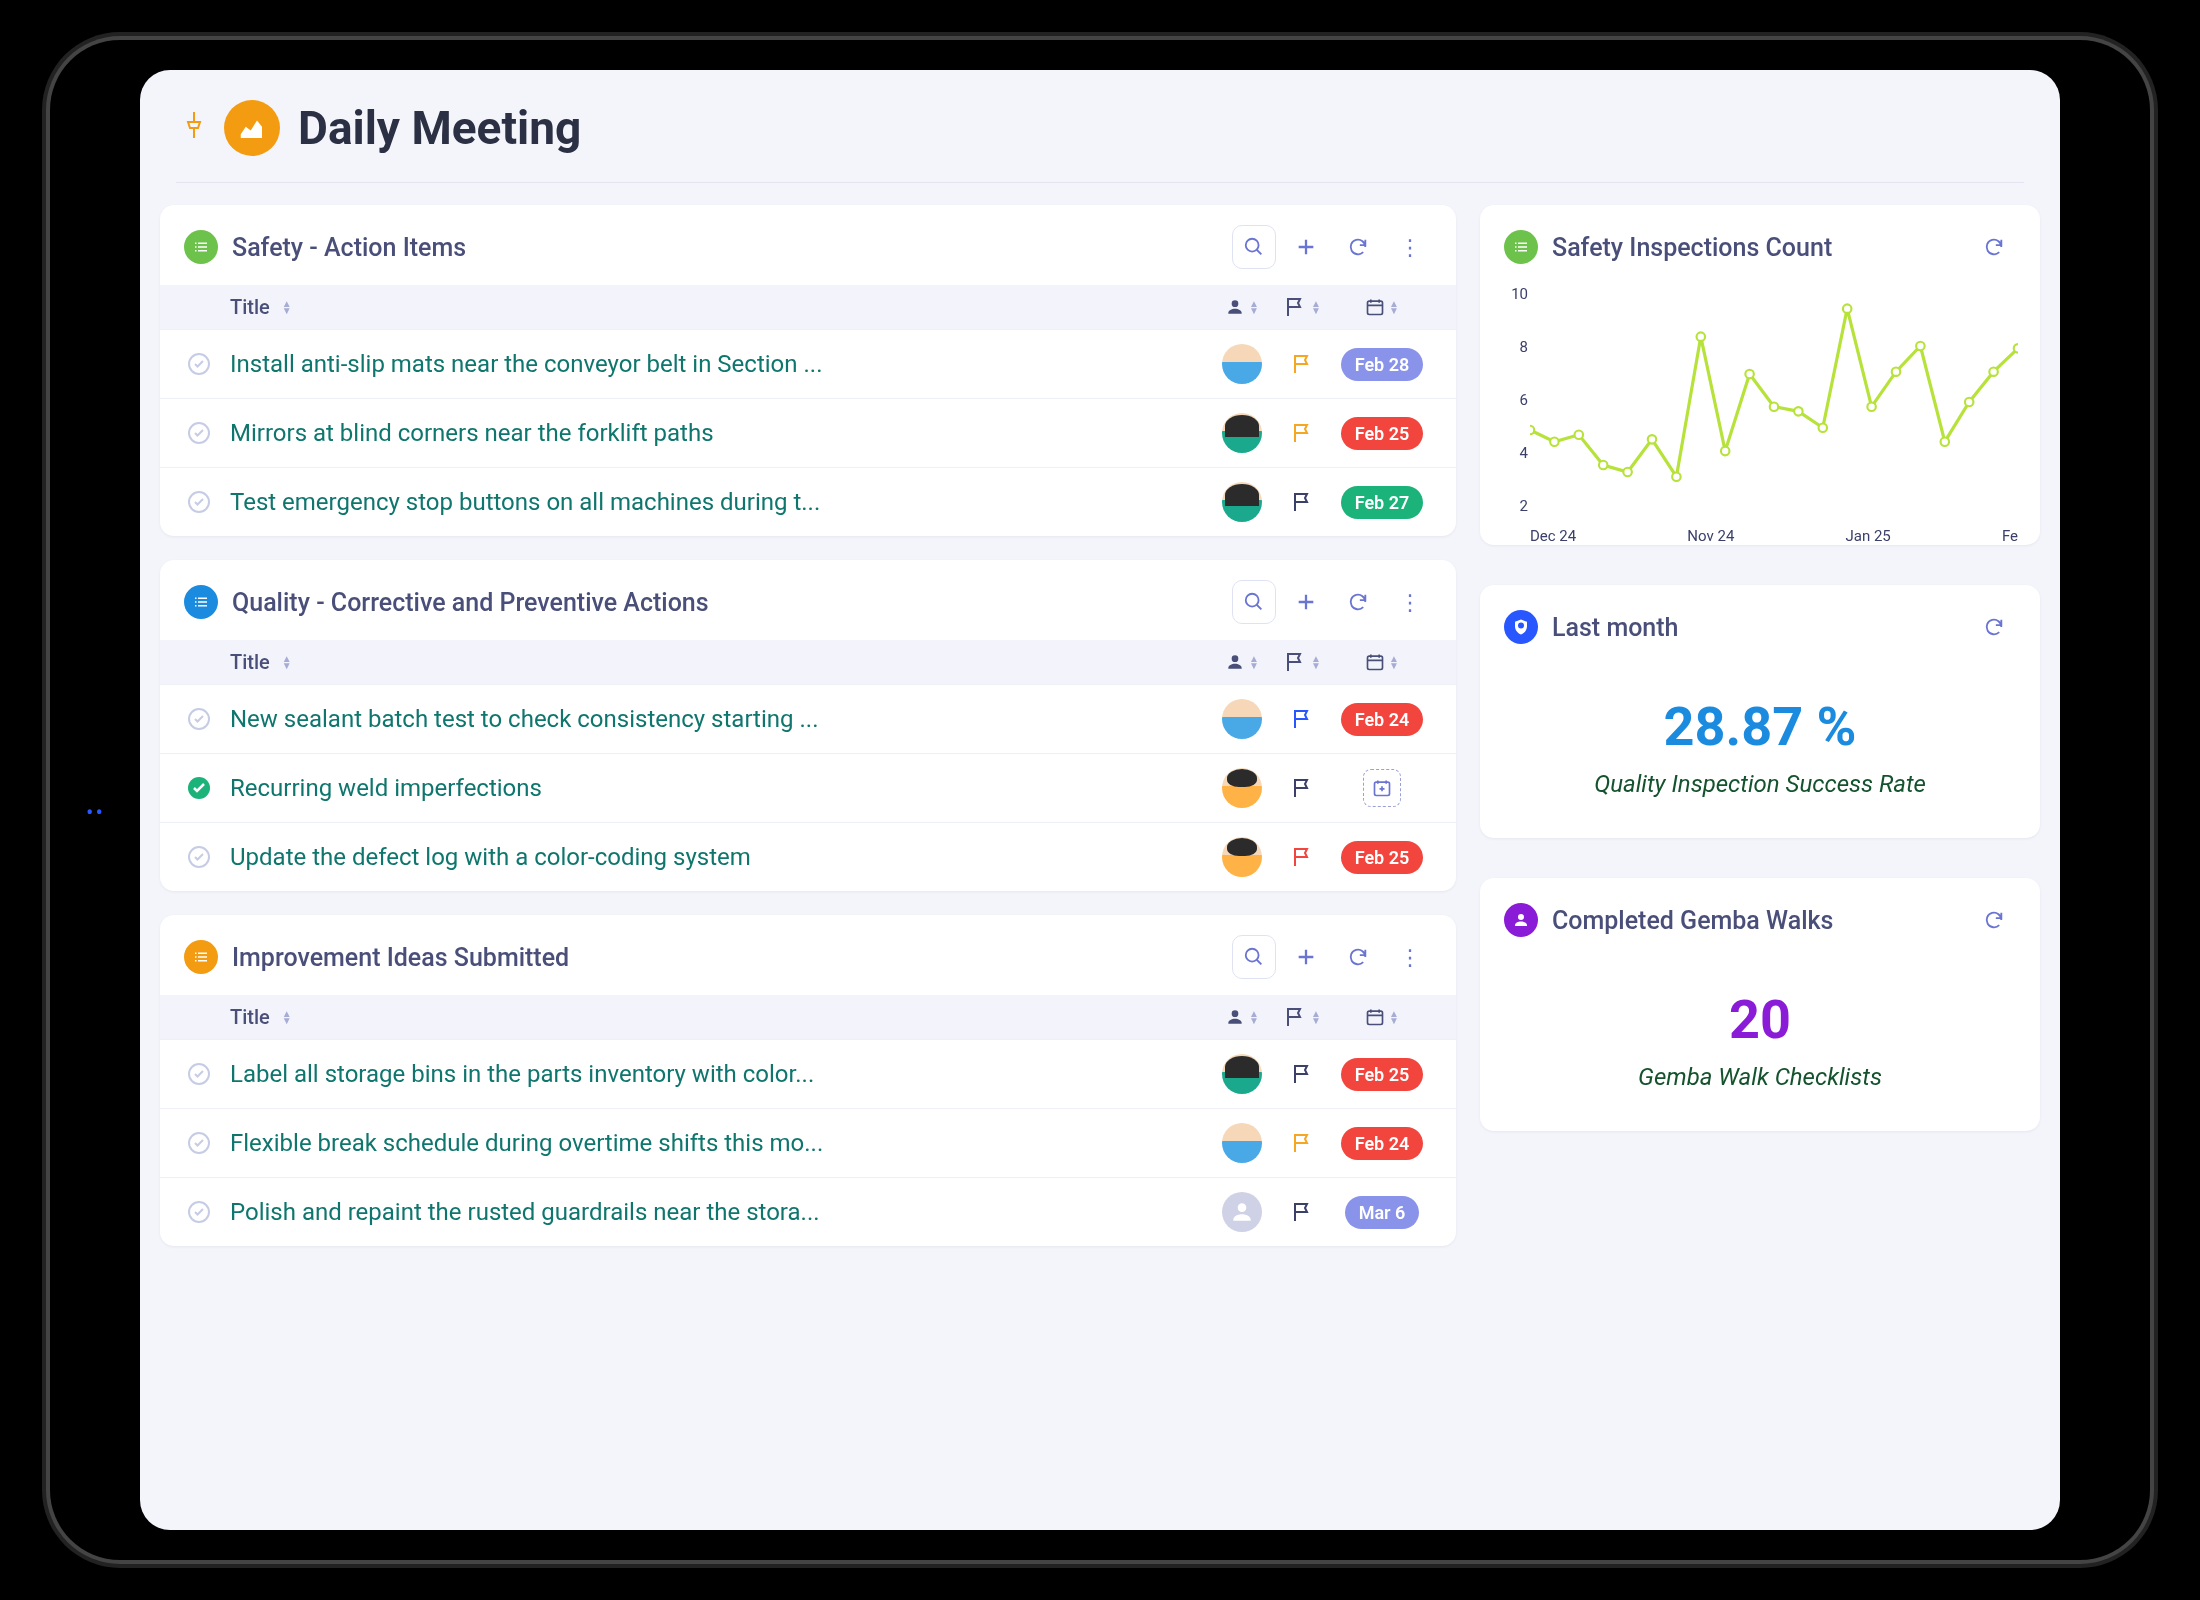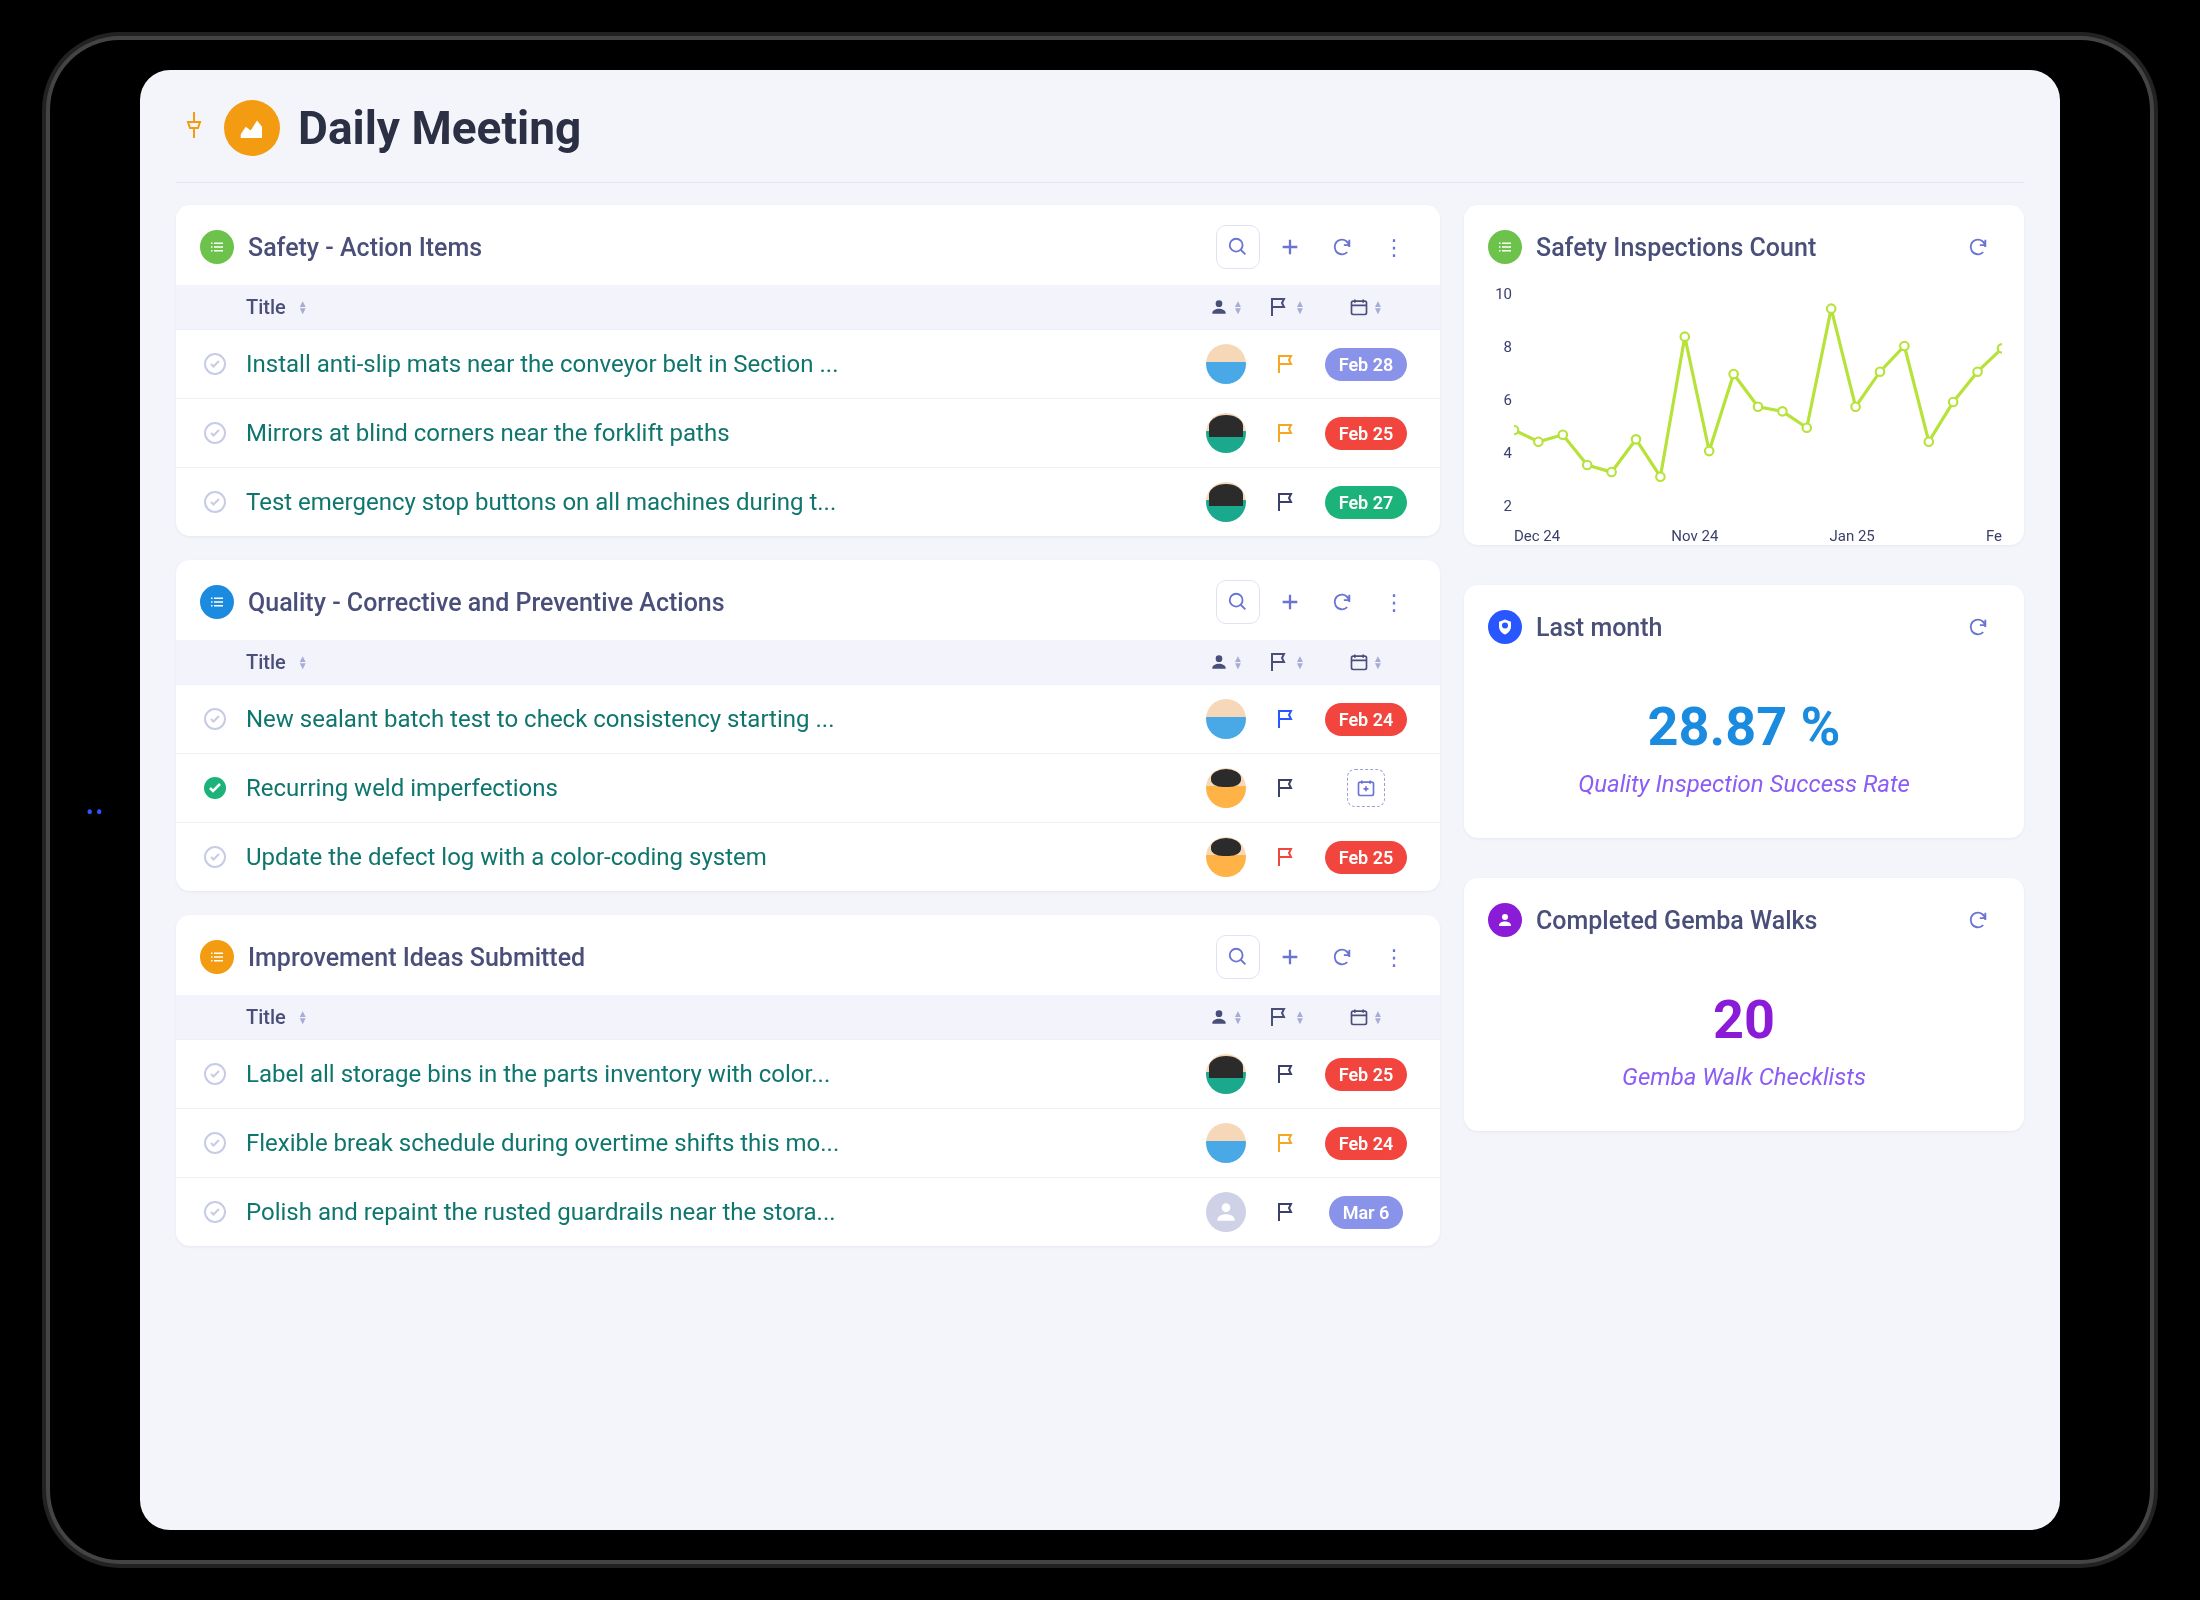--- a/index.html
+++ b/index.html
@@ -28,21 +28,21 @@
 }
 .pin-icon{ color:#f39c12; font-size:28px; }
 .header-badge{
   width:56px; height:56px; border-radius:50%; background:#f39c12;
   display:flex; align-items:center; justify-content:center; color:#fff;
 }
 .page-title{ font-size:46px; font-weight:700; color:#2c3044; }
 .divider{ height:1px; background:#e3e5f0; margin:0 36px 22px; }
 
 .content{
-  display:flex; gap:24px; padding:0 36px;
+  display:flex; gap:24px; padding:0 20px;
 }
 .col-left{ flex:1; display:flex; flex-direction:column; gap:24px; }
 .col-right{ width:560px; display:flex; flex-direction:column; gap:40px; }
 
 .card{
   background:#fff; border-radius:14px;
   box-shadow:0 1px 3px rgba(20,20,50,.06);
   overflow:hidden;
 }
 .card-head{
@@ -104,21 +104,21 @@
 
 .chart-wrap{ padding:0 22px 18px; height:260px; position:relative; }
 .yaxis{ position:absolute; left:22px; top:0; bottom:30px; width:26px;
   display:flex; flex-direction:column; justify-content:space-between; font-size:15px; color:#3b406b; text-align:right;}
 .xaxis{ position:absolute; left:50px; right:22px; bottom:0; display:flex; justify-content:space-between; font-size:15px; color:#3b406b;}
 .chart-svg{ position:absolute; left:50px; right:22px; top:5px; bottom:30px; }
 
 
 .metric-body{ padding:30px 20px 40px; text-align:center; }
 .metric-val{ font-size:54px; font-weight:700; }
-.metric-label{ font-size:24px; font-style:italic; color:#8b5cf6; margin-top:12px; }
+.metric-label{ font-size:24px; font-style:italic; color:#14532d; margin-top:12px; }
 
 .side-dots{
   position:absolute; left:36px; top:50%; color:#2957ff; font-size:22px; letter-spacing:2px;
 }
 </style>
 </head>
 <body>
 
 <div class="tablet">
   <span class="side-dots">••</span>

